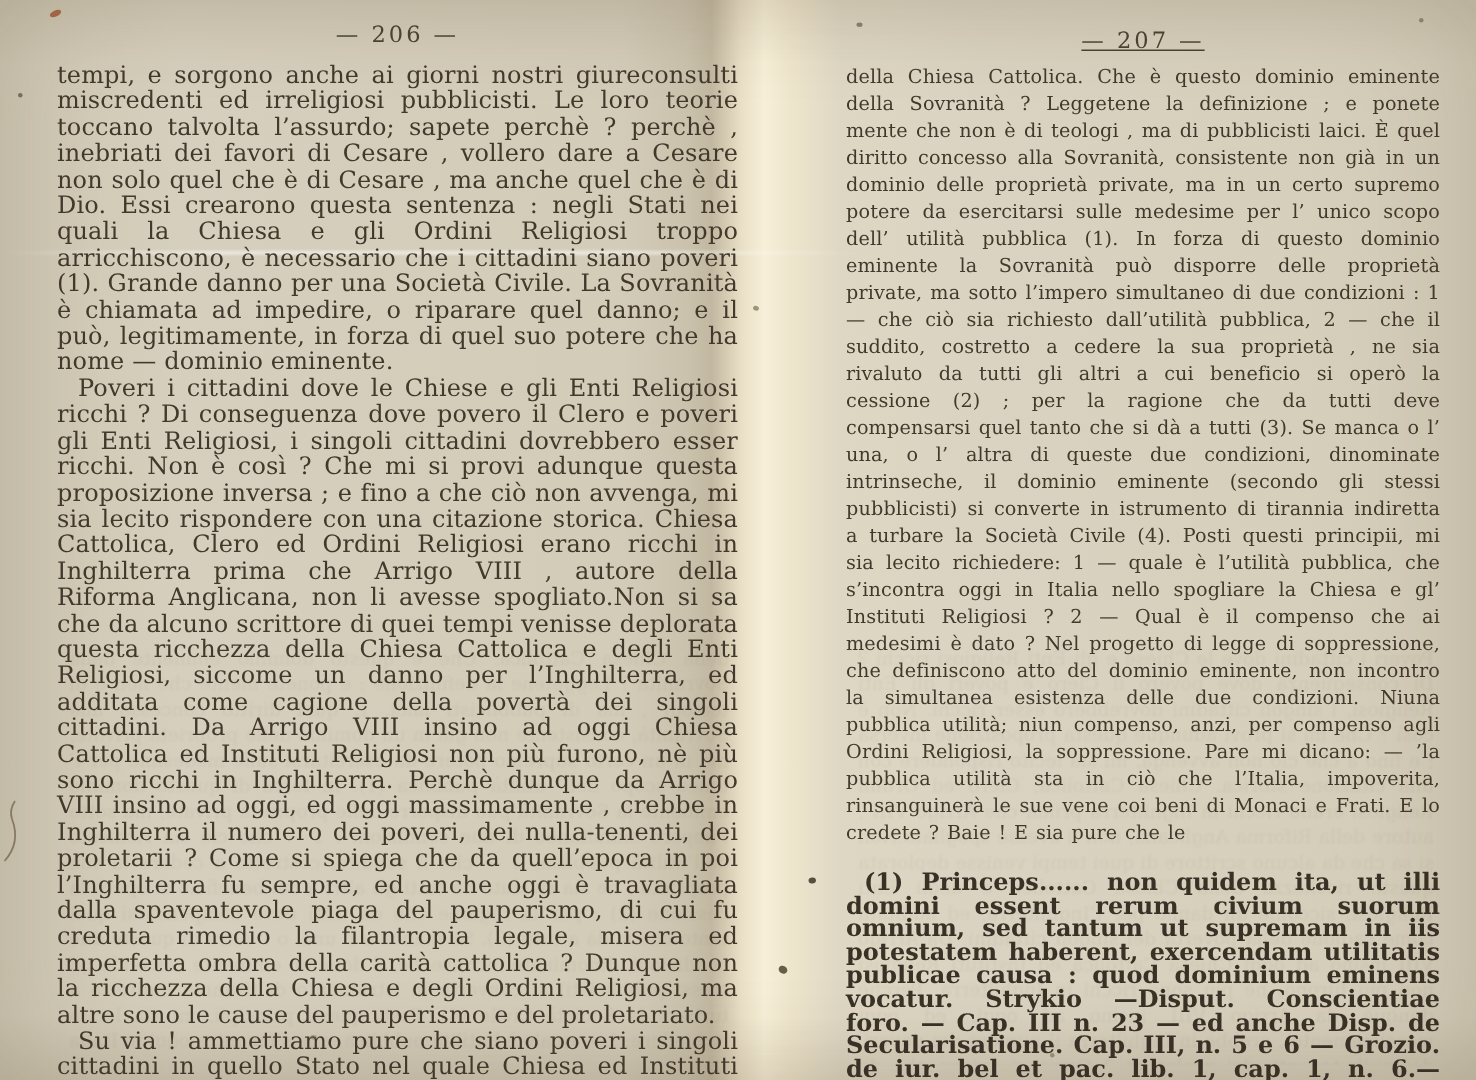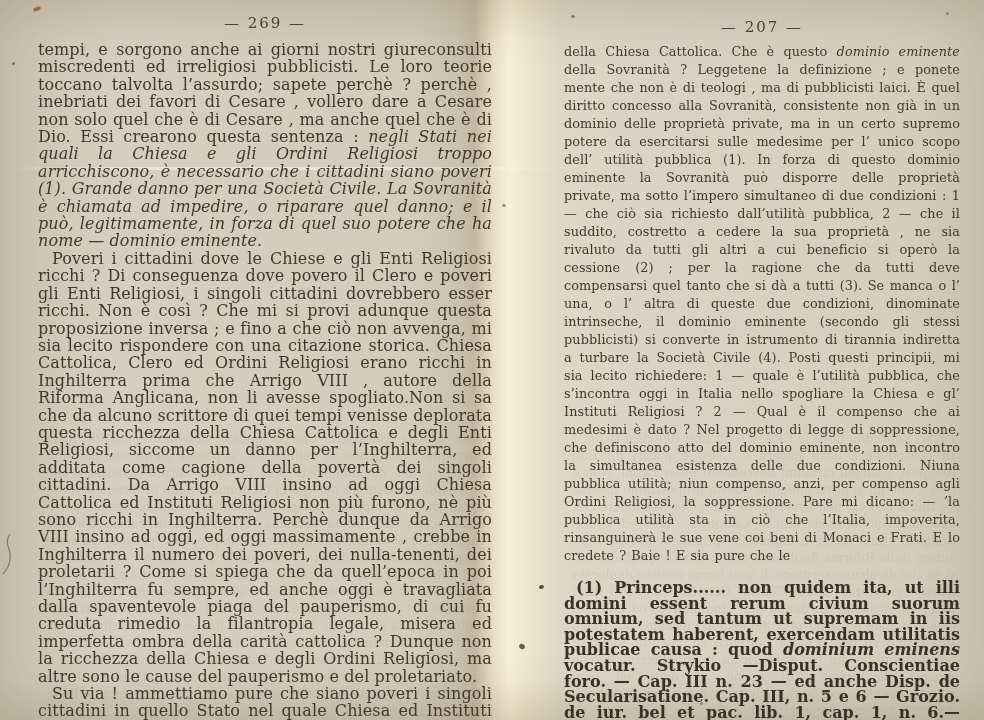--- a/index.html
+++ b/index.html
@@ -15,26 +15,26 @@
         #ded7c4 57%, #dad3c1 66%, #d6cfbc 88%, #d0c9b5 100%);
     box-shadow: inset 0 0 70px rgba(80,65,40,.16);
   }
   .streak{position:absolute;left:0;top:167px;width:580px;height:3px;
     background:linear-gradient(90deg, rgba(255,255,255,0), rgba(255,255,255,.45) 25%, rgba(255,255,255,.5) 70%, rgba(255,255,255,0));
     filter:blur(.6px);pointer-events:none;}
   .page{position:absolute;color:#42392c;}
   .page-left{left:38px;top:14px;width:454px;}
   .page-right{left:564px;top:18px;width:396px;}
   .pagenum{text-align:center;font-size:15px;letter-spacing:2px;color:#4a4134;margin:0 0 9px 0;}
-  .page-right .pagenum{margin-bottom:7px;}
+  .page-right .pagenum{margin-bottom:7px;text-decoration:underline;}
   .pbody{font-size:16px;line-height:17.4px;text-align:justify;letter-spacing:.1px;}
   .page-right .pbody{font-size:12.8px;line-height:18px;word-spacing:1px;}
   .para{margin:0;}
   .para.indent{text-indent:14px;}
-  .it{font-style:italic;}
+  .it{}
   .footnotes{margin-top:6px;font-size:16px;line-height:15.2px;font-weight:bold;color:#3a3126;text-align:justify;}
   .page-right .footnotes{margin-top:15px;line-height:15.6px;}
   .fn{margin:0;text-indent:12px;}
   .ghost{position:absolute;pointer-events:none;opacity:.055;color:#4a3e2b;
     transform:scaleX(-1);filter:blur(.7px);font-size:12.5px;line-height:17px;
     text-align:justify;overflow:hidden;}
   .ghost-right{left:572px;top:430px;width:384px;height:280px;}
   .ghost-left{left:46px;top:430px;width:440px;height:270px;}
   .speck{position:absolute;border-radius:50%;pointer-events:none;}
   .scratch{position:absolute;left:0;top:532px;pointer-events:none;}
@@ -43,21 +43,21 @@
 <body>
 
 <div class="scan">
 
   <div class="streak"></div>
 
   <div class="ghost ghost-left" aria-hidden="true"><span>della Chiesa Cattolica. Che è questo </span><span class="it">dominio eminente</span><span> della Sovranità ? Leggetene la definizione ; e ponete mente che non è di teologi , ma di pubblicisti laici. È quel diritto concesso alla Sovranità, consistente non già in un dominio delle proprietà private, ma in un certo supremo potere da esercitarsi sulle medesime per l’ unico scopo dell’ utilità pubblica (1). In forza di questo dominio eminente la Sovranità può disporre delle proprietà private, ma sotto l’impero simultaneo di due condizioni : 1 — che ciò sia richiesto dall’utilità pubblica, 2 — che il suddito, costretto a cedere la sua proprietà , ne sia rivaluto da tutti gli altri a cui beneficio si operò la cessione (2) ; per la ragione che da tutti deve compensarsi quel tanto che si dà a tutti (3). Se manca o l’ una, o l’ altra di queste due condizioni, dinominate intrinseche, il dominio eminente (secondo gli stessi pubblicisti) si converte in istrumento di tirannia indiretta a turbare la Società Civile (4). Posti questi principii, mi sia lecito richiedere: 1 — quale è l’utilità pubblica, che s’incontra oggi in Italia nello spogliare la Chiesa e gl’ Instituti Religiosi ? 2 — Qual è il compenso che ai medesimi è dato ? Nel progetto di legge di soppressione, che definiscono atto del dominio eminente, non incontro la simultanea esistenza delle due condizioni. Niuna pubblica utilità; niun compenso, anzi, per compenso agli Ordini Religiosi, la soppressione. Pare mi dicano: — ’la pubblica utilità sta in ciò che l’Italia, impoverita, rinsanguinerà le sue vene coi beni di Monaci e Frati. E lo credete ? Baie ! E sia pure che le</span></div>
   <div class="ghost ghost-right" aria-hidden="true"><span>Poveri i cittadini dove le Chiese e gli Enti Religiosi ricchi ? Di conseguenza dove povero il Clero e poveri gli Enti Religiosi, i singoli cittadini dovrebbero esser ricchi. Non è così ? Che mi si provi adunque questa proposizione inversa ; e fino a che ciò non avvenga, mi sia lecito rispondere con una citazione storica. Chiesa Cattolica, Clero ed Ordini Religiosi erano ricchi in Inghilterra prima che Arrigo VIII , autore della Riforma Anglicana, non li avesse spogliato.Non si sa che da alcuno scrittore di quei tempi venisse deplorata questa ricchezza della Chiesa Cattolica e degli Enti Religiosi, siccome un danno per l’Inghilterra, ed additata come cagione della povertà dei singoli cittadini. Da Arrigo VIII insino ad oggi Chiesa Cattolica ed Instituti Religiosi non più furono, nè più sono ricchi in Inghilterra. Perchè dunque da Arrigo VIII insino ad oggi, ed oggi massimamente , crebbe in Inghilterra il numero dei poveri, dei nulla-tenenti, dei proletarii ? Come si spiega che da quell’epoca in poi l’Inghilterra fu sempre, ed anche oggi è travagliata dalla spaventevole piaga del pauperismo, di cui fu creduta rimedio la filantropia legale, misera ed imperfetta ombra della carità cattolica ? Dunque non la ricchezza della Chiesa e degli Ordini Religiosi, ma altre sono le cause del pauperismo e del proletariato.</span></div>
 
   <div class="page page-left">
-    <div class="pagenum">— 269 —</div>
+    <div class="pagenum">— 206 —</div>
     <div class="pbody">
       <p class="para"><span>tempi, e sorgono anche ai giorni nostri giureconsulti miscredenti ed irreligiosi pubblicisti. Le loro teorie toccano talvolta l’assurdo; sapete perchè ? perchè , inebriati dei favori di Cesare , vollero dare a Cesare non solo quel che è di Cesare , ma anche quel che è di Dio. Essi crearono questa sentenza : </span><span class="it">negli Stati nei quali la Chiesa e gli Ordini Religiosi troppo arricchiscono, è necessario che i cittadini siano poveri (1). Grande danno per una Società Civile. La Sovranità è chiamata ad impedire, o riparare quel danno; e il può, legitimamente, in forza di quel suo potere che ha nome — dominio eminente.</span></p>
       <p class="para indent"><span>Poveri i cittadini dove le Chiese e gli Enti Religiosi ricchi ? Di conseguenza dove povero il Clero e poveri gli Enti Religiosi, i singoli cittadini dovrebbero esser ricchi. Non è così ? Che mi si provi adunque questa proposizione inversa ; e fino a che ciò non avvenga, mi sia lecito rispondere con una citazione storica. Chiesa Cattolica, Clero ed Ordini Religiosi erano ricchi in Inghilterra prima che Arrigo VIII , autore della Riforma Anglicana, non li avesse spogliato.Non si sa che da alcuno scrittore di quei tempi venisse deplorata questa ricchezza della Chiesa Cattolica e degli Enti Religiosi, siccome un danno per l’Inghilterra, ed additata come cagione della povertà dei singoli cittadini. Da Arrigo VIII insino ad oggi Chiesa Cattolica ed Instituti Religiosi non più furono, nè più sono ricchi in Inghilterra. Perchè dunque da Arrigo VIII insino ad oggi, ed oggi massimamente , crebbe in Inghilterra il numero dei poveri, dei nulla-tenenti, dei proletarii ? Come si spiega che da quell’epoca in poi l’Inghilterra fu sempre, ed anche oggi è travagliata dalla spaventevole piaga del pauperismo, di cui fu creduta rimedio la filantropia legale, misera ed imperfetta ombra della carità cattolica ? Dunque non la ricchezza della Chiesa e degli Ordini Religiosi, ma altre sono le cause del pauperismo e del proletariato.</span></p>
       <p class="para indent"><span>Su via ! ammettiamo pure che siano poveri i singoli cittadini in quello Stato nel quale Chiesa ed Instituti Religiosi sono ricchi, dimando : in forza di qual diritto è consentito all’Autorità Civile impoverire Chiesa ed Instituti Religiosi, col bugiardo pretesto di tòrre da povertà i singoli cittadini ? Mi rispondono: in forza del </span><span class="it">dominio eminente</span><span> della Sovranità. Frase sonora, della quale si è abusato troppo dai fautori di Cesare a danno</span></p>
     </div>
     <div class="footnotes">
       <p class="fn"><span>(1) Ubi Ecclesiae et loca religiosa nimium ditescunt, cives pauperes sint, necesse est — Maffei — Institut. iur. Neapolitanor. lib. III, Cap. III, §. I.</span></p>
     </div>
   </div>
 

